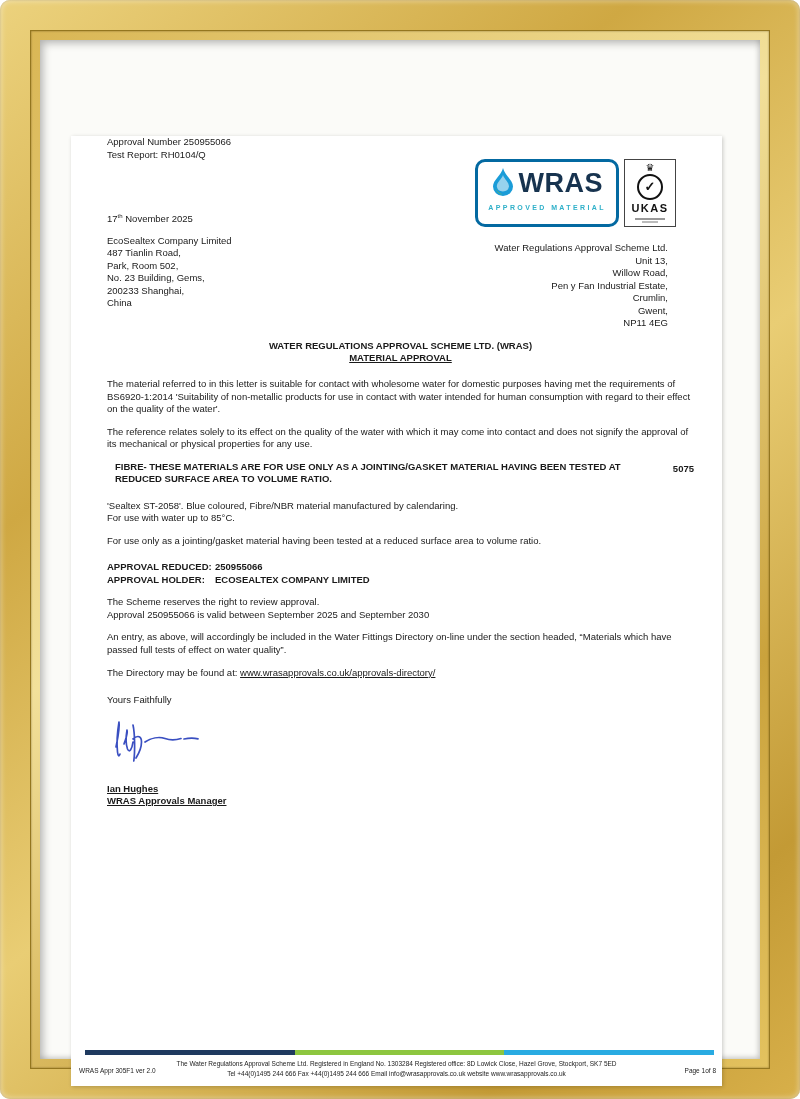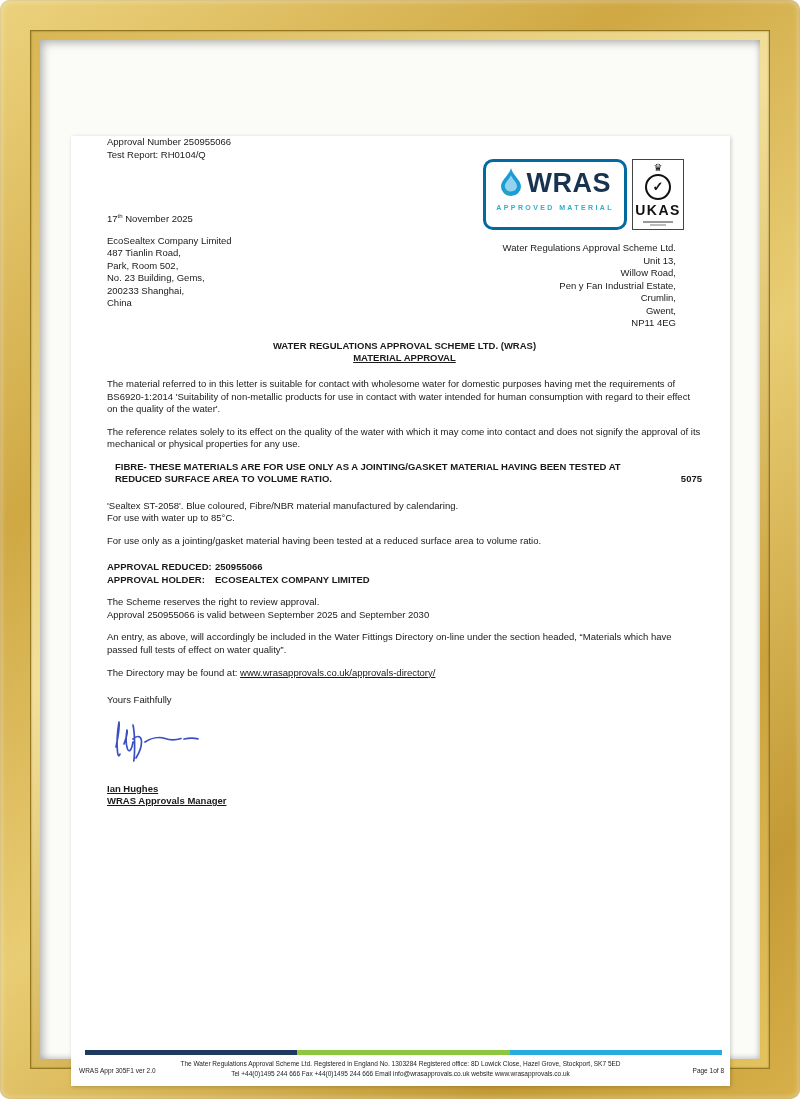--- a/index.html
+++ b/index.html
@@ -5,56 +5,56 @@
   html,body{margin:0;padding:0;background:#fff;}
   body{width:800px;height:1099px;position:relative;font-family:"Liberation Sans",sans-serif;-webkit-font-smoothing:antialiased;}
 
   
   .frame{position:absolute;inset:0;border-radius:10px;box-sizing:border-box;padding:30px;
     background:linear-gradient(140deg,#ecd27d 0%,#cfa843 30%,#e9cd74 55%,#c39a35 85%,#d8b04a 100%);
     box-shadow:inset 0 0 6px rgba(255,255,255,.6), inset 0 0 2px rgba(90,60,0,.5);}
   .frame-lip{height:100%;box-sizing:border-box;padding:9px;border:1px solid #94761f;
     background:linear-gradient(140deg,#d9b654 0%,#f2e09a 40%,#caa23c 75%,#e3c25f 100%);
     box-shadow:inset 0 0 2px rgba(60,40,0,.55);}
-  .matte{height:100%;box-sizing:border-box;background:#fbfbf8;padding:32px 30px 37px 31px;
+  .matte{height:100%;box-sizing:border-box;background:#fbfbf8;padding:32px 38px 37px 31px;
     box-shadow:inset 3px 3px 8px rgba(0,0,0,.28), inset -2px -2px 5px rgba(0,0,0,.12);}
   .page{height:100%;box-sizing:border-box;background:#ffffff;position:relative;
     box-shadow:1px 1px 4px rgba(0,0,0,.2);padding:0 28px 0 36px;
     font-size:9.5px;line-height:1.32;color:#1a1a1a;}
 
   
   .doc-meta{margin-top:64px;}
   .logo-row{position:absolute;top:23px;right:46px;display:flex;gap:5px;align-items:stretch;}
   .wras-box{border:3px solid #0369a1;border-radius:10px;background:#fff;padding:5px 10px 4px;
     display:flex;flex-direction:column;align-items:center;}
   .wras-top{display:flex;align-items:center;gap:3px;}
   .wras-word{font-size:27px;font-weight:bold;color:#17334f;letter-spacing:.5px;line-height:1;}
   .wras-tag{color:#2fb0c9;font-size:7px;font-weight:bold;letter-spacing:2.4px;margin-top:3px;}
   .ukas-box{border:1px solid #444;background:#fff;width:46px;display:flex;flex-direction:column;
     align-items:center;justify-content:center;padding:3px 2px;}
   .ukas-crown{font-size:10px;line-height:1;color:#111;}
   .ukas-circle{width:22px;height:22px;border:2px solid #111;border-radius:50%;display:flex;
     align-items:center;justify-content:center;font-size:13px;font-weight:bold;color:#111;margin:1px 0;}
-  .ukas-word{font-size:14px;font-weight:bold;letter-spacing:1.5px;color:#111;}
+  .ukas-word{font-size:11px;font-weight:bold;letter-spacing:1.5px;color:#111;}
   .ukas-sub{width:30px;height:2px;background:#999;margin-top:2px;}
   .ukas-sub2{width:16px;height:2px;background:#bbb;margin-top:1px;}
 
   .sender{position:absolute;top:106px;right:54px;text-align:right;}
   .date-line{margin-top:52px;}
   .recipient{margin-top:9px;}
 
   
   .title-block{margin-top:30px;text-align:center;font-weight:bold;}
   .title-sub{text-decoration:underline;}
 
   
   .para{margin-top:10px;}
   .p-first{margin-top:13px;}
   .fibre{margin-top:10px;font-weight:bold;position:relative;padding-right:70px;margin-left:8px;}
-  .fibre-code{position:absolute;right:0;top:12px;font-weight:bold;}
+  .fibre-code{position:absolute;right:0;top:2px;font-weight:bold;}
   .desc-block{margin-top:14px;}
   .approval-block{margin-top:14px;font-weight:bold;}
   .appr-label{display:inline-block;width:108px;}
   .link{color:#1a1a1a;text-decoration:underline;cursor:pointer;}
   .closing{margin-top:15px;}
   .signature{margin-top:4px;height:52px;}
   .signer-name{margin-top:20px;font-weight:bold;text-decoration:underline;}
   .signer-title{font-weight:bold;text-decoration:underline;}
 
   

